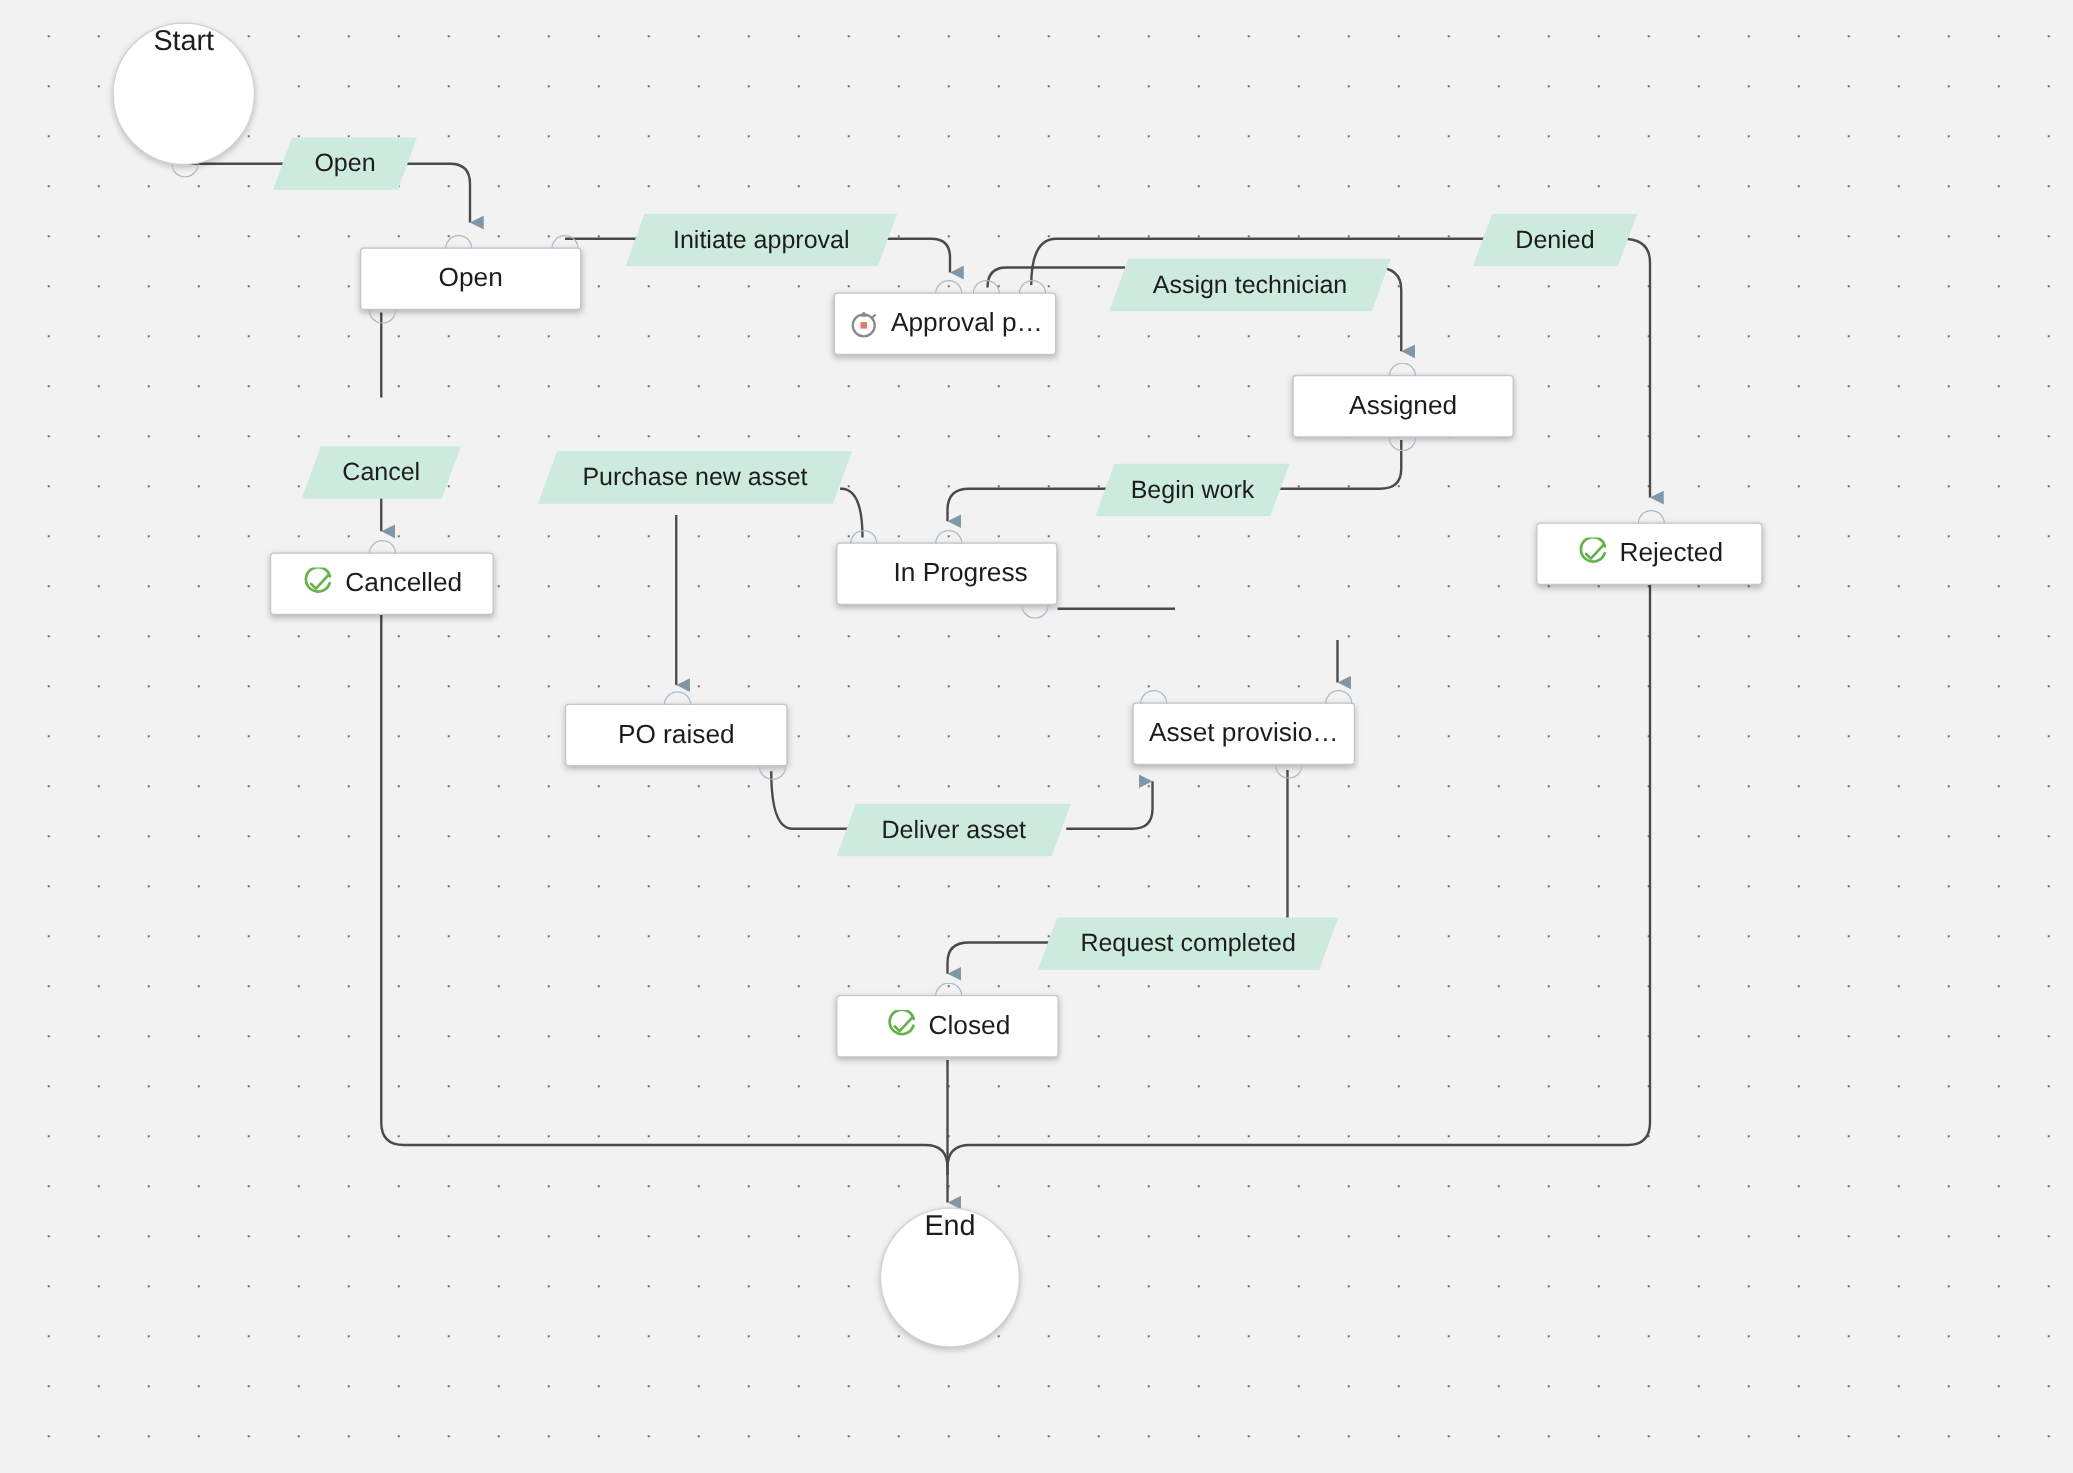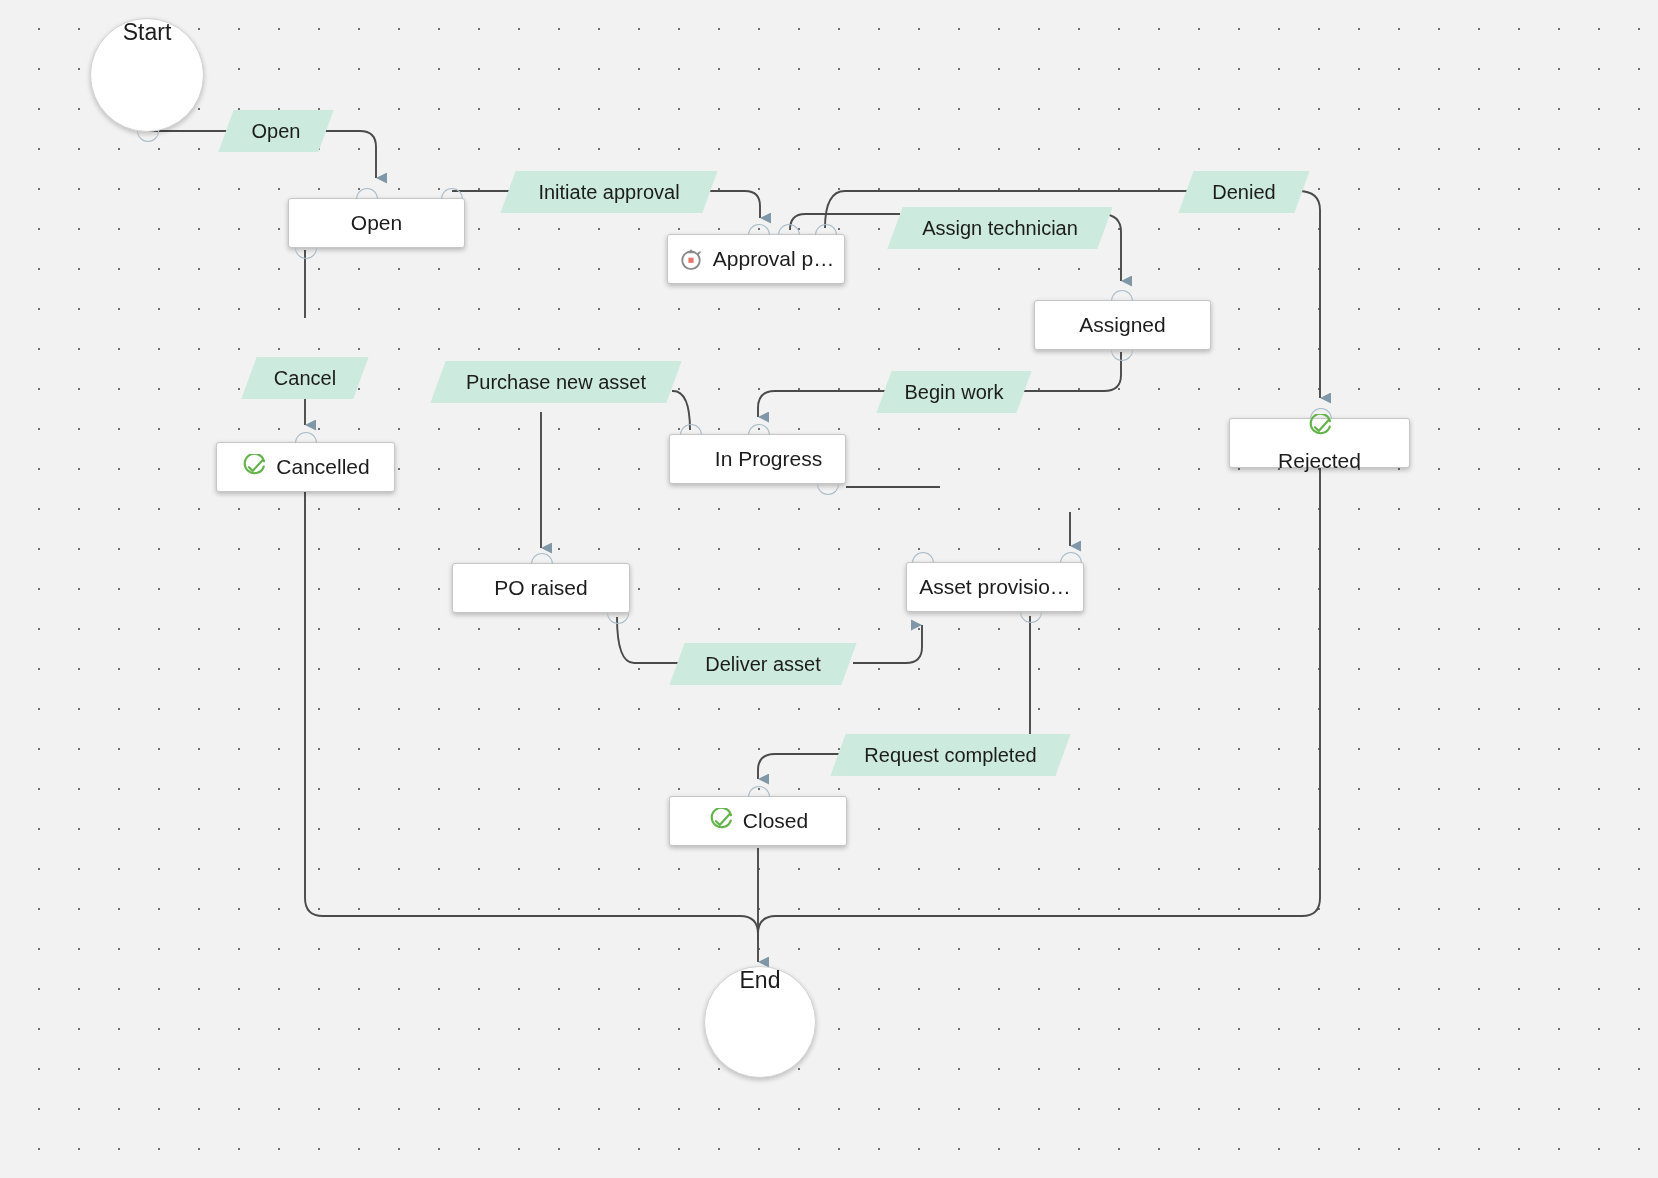--- a/index.html
+++ b/index.html
@@ -198,21 +198,21 @@
     <span class="port top" style="left:110px; top:-11px;"></span>
     <span class="port top" style="left:147px; top:-11px;"></span>
   </div>
 
   <div class="state" style="left:1034px; top:300px; width:177px; height:50px;">
     <span>Assigned</span>
     <span class="port top" style="left:76px; top:-11px;"></span>
     <span class="port bottom" style="left:76px; top:49px;"></span>
   </div>
 
-  <div class="state" style="left:1229px; top:418px; width:181px; height:50px;flex-direction:column;">
+  <div class="state" style="left:1229px; top:418px; width:181px; height:50px;">
     <span class="icon">
       <svg viewBox="0 0 24 24">
         <path d="M21.2,6.6 A9,9 0 1 0 21,11.6" fill="none" stroke="#63b34a" stroke-width="2" stroke-linecap="round"></path>
         <path d="M7.3,12.2 L10.8,15.6 L20,5.6" fill="none" stroke="#63b34a" stroke-width="2" stroke-linecap="round" stroke-linejoin="round"></path>
       </svg>
     </span>
     <span>Rejected</span>
     <span class="port top" style="left:80px; top:-11px;"></span>
   </div>
 

